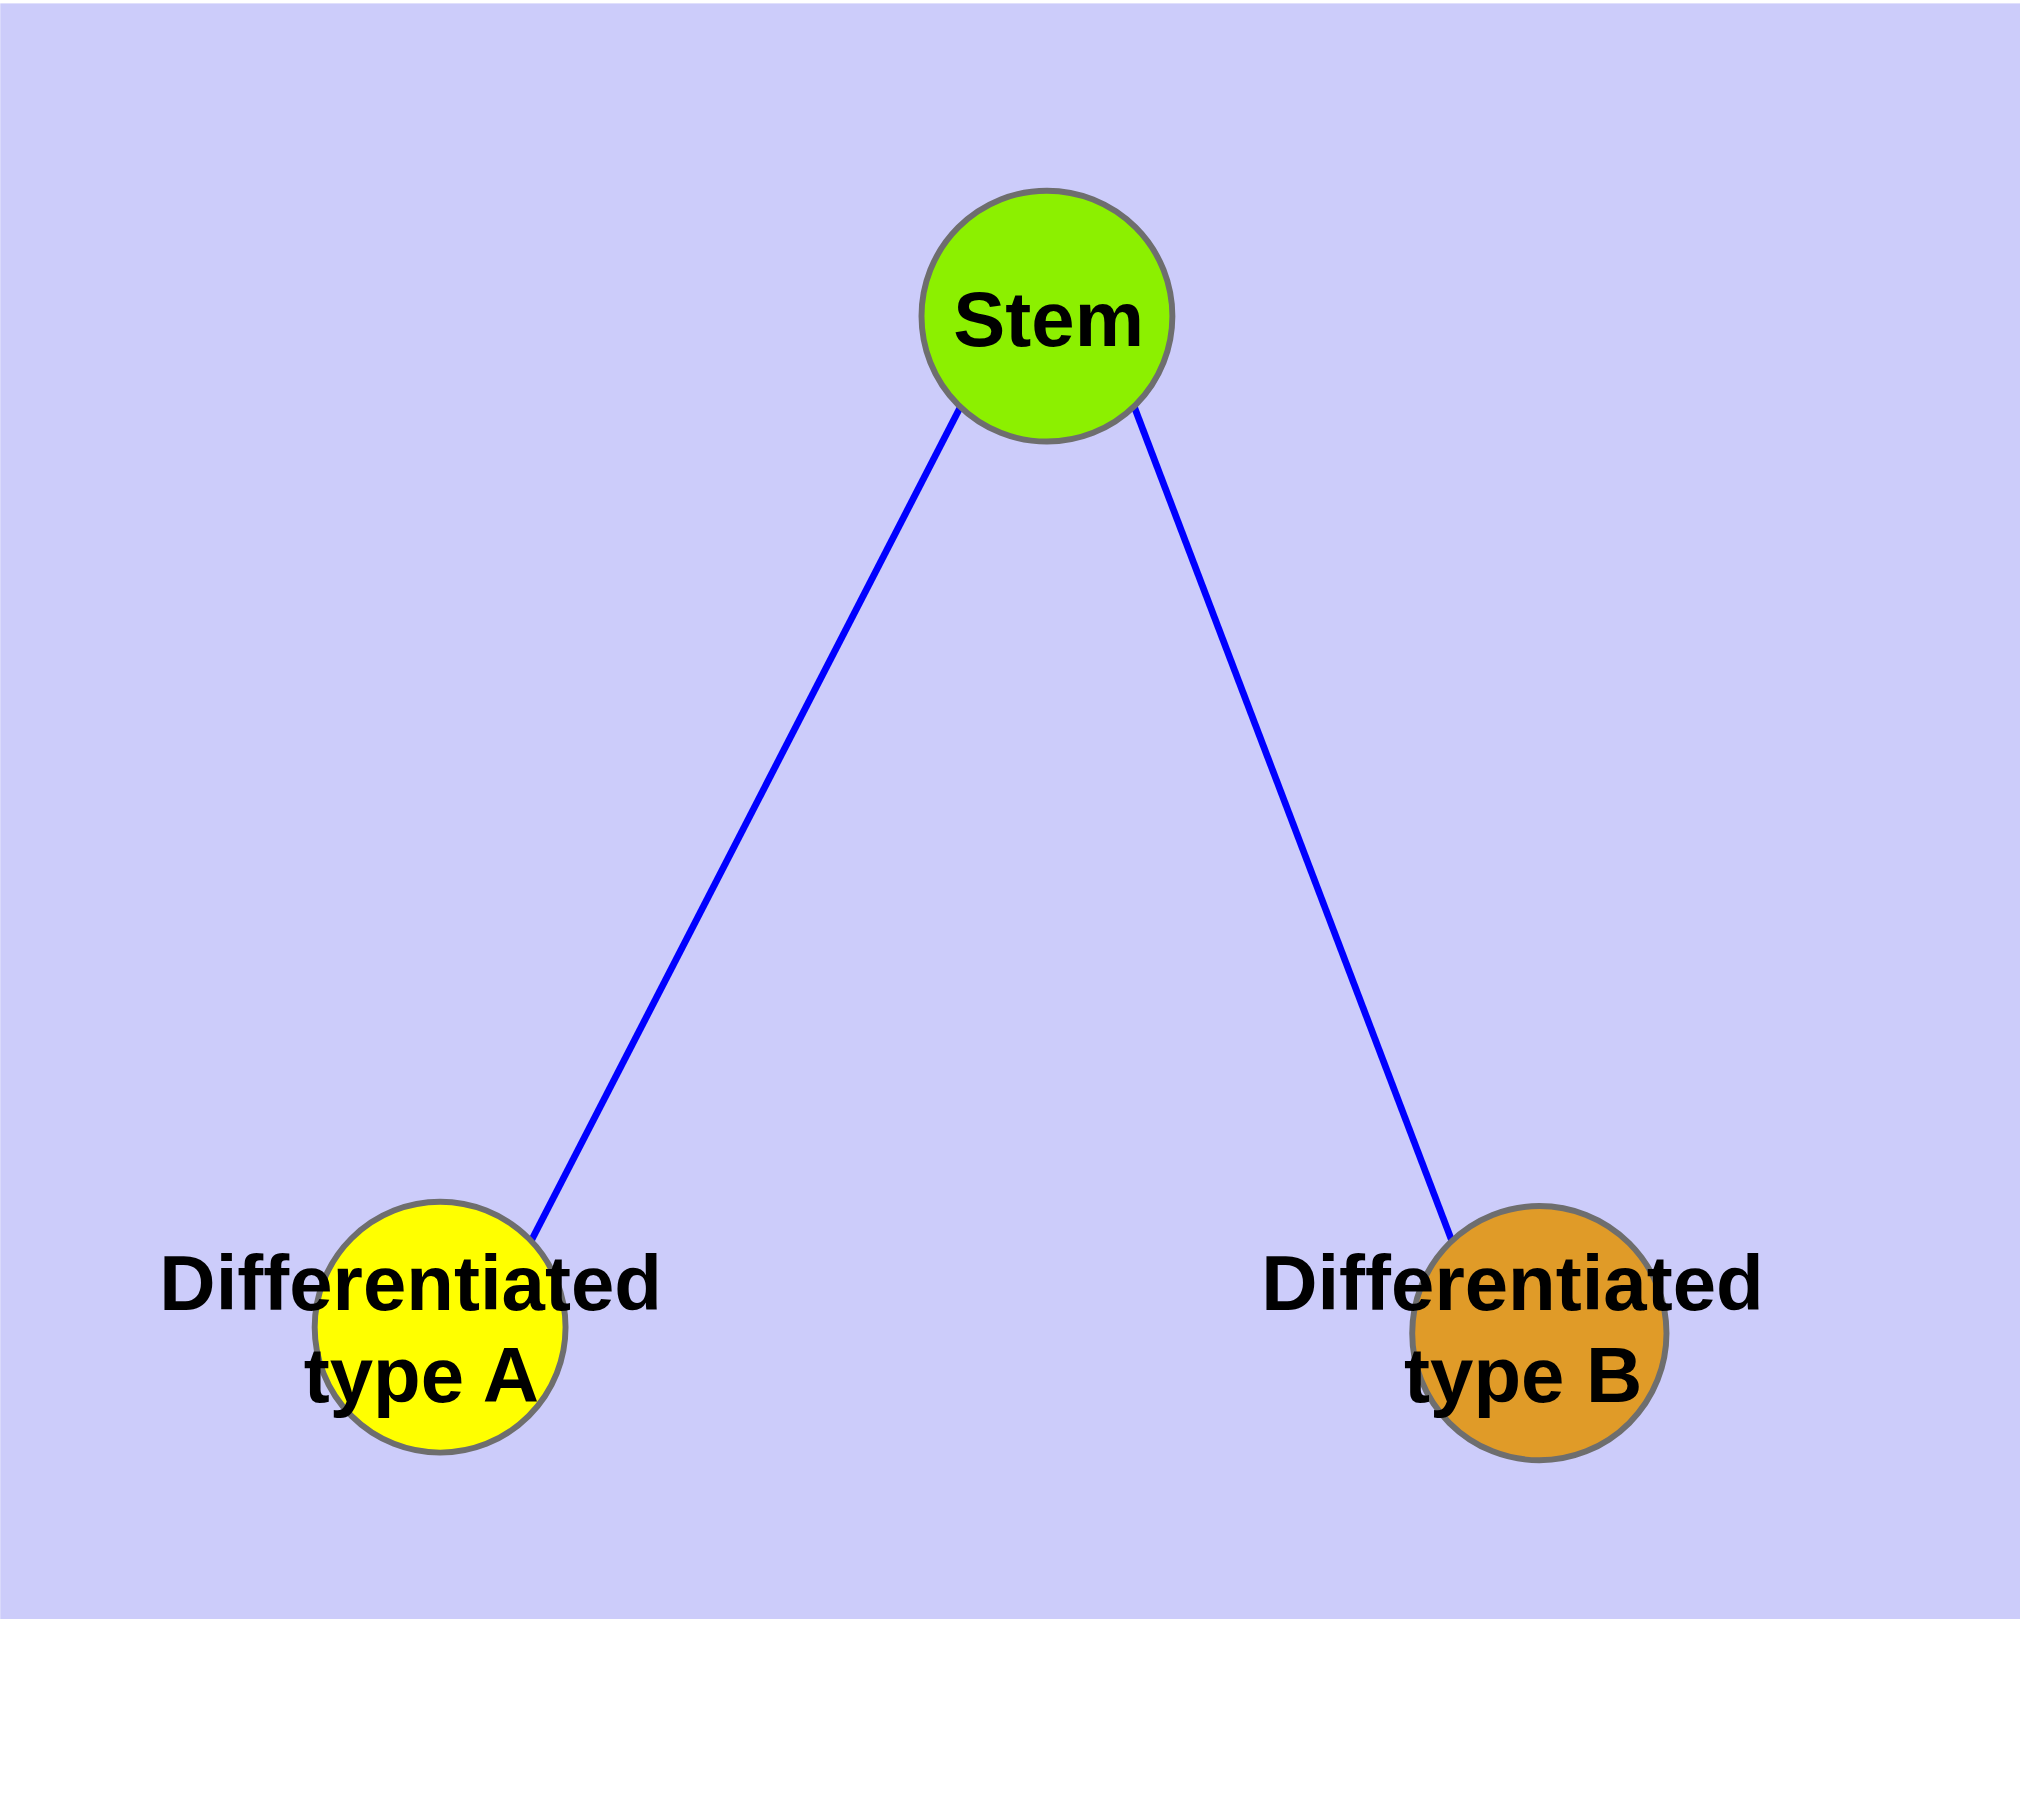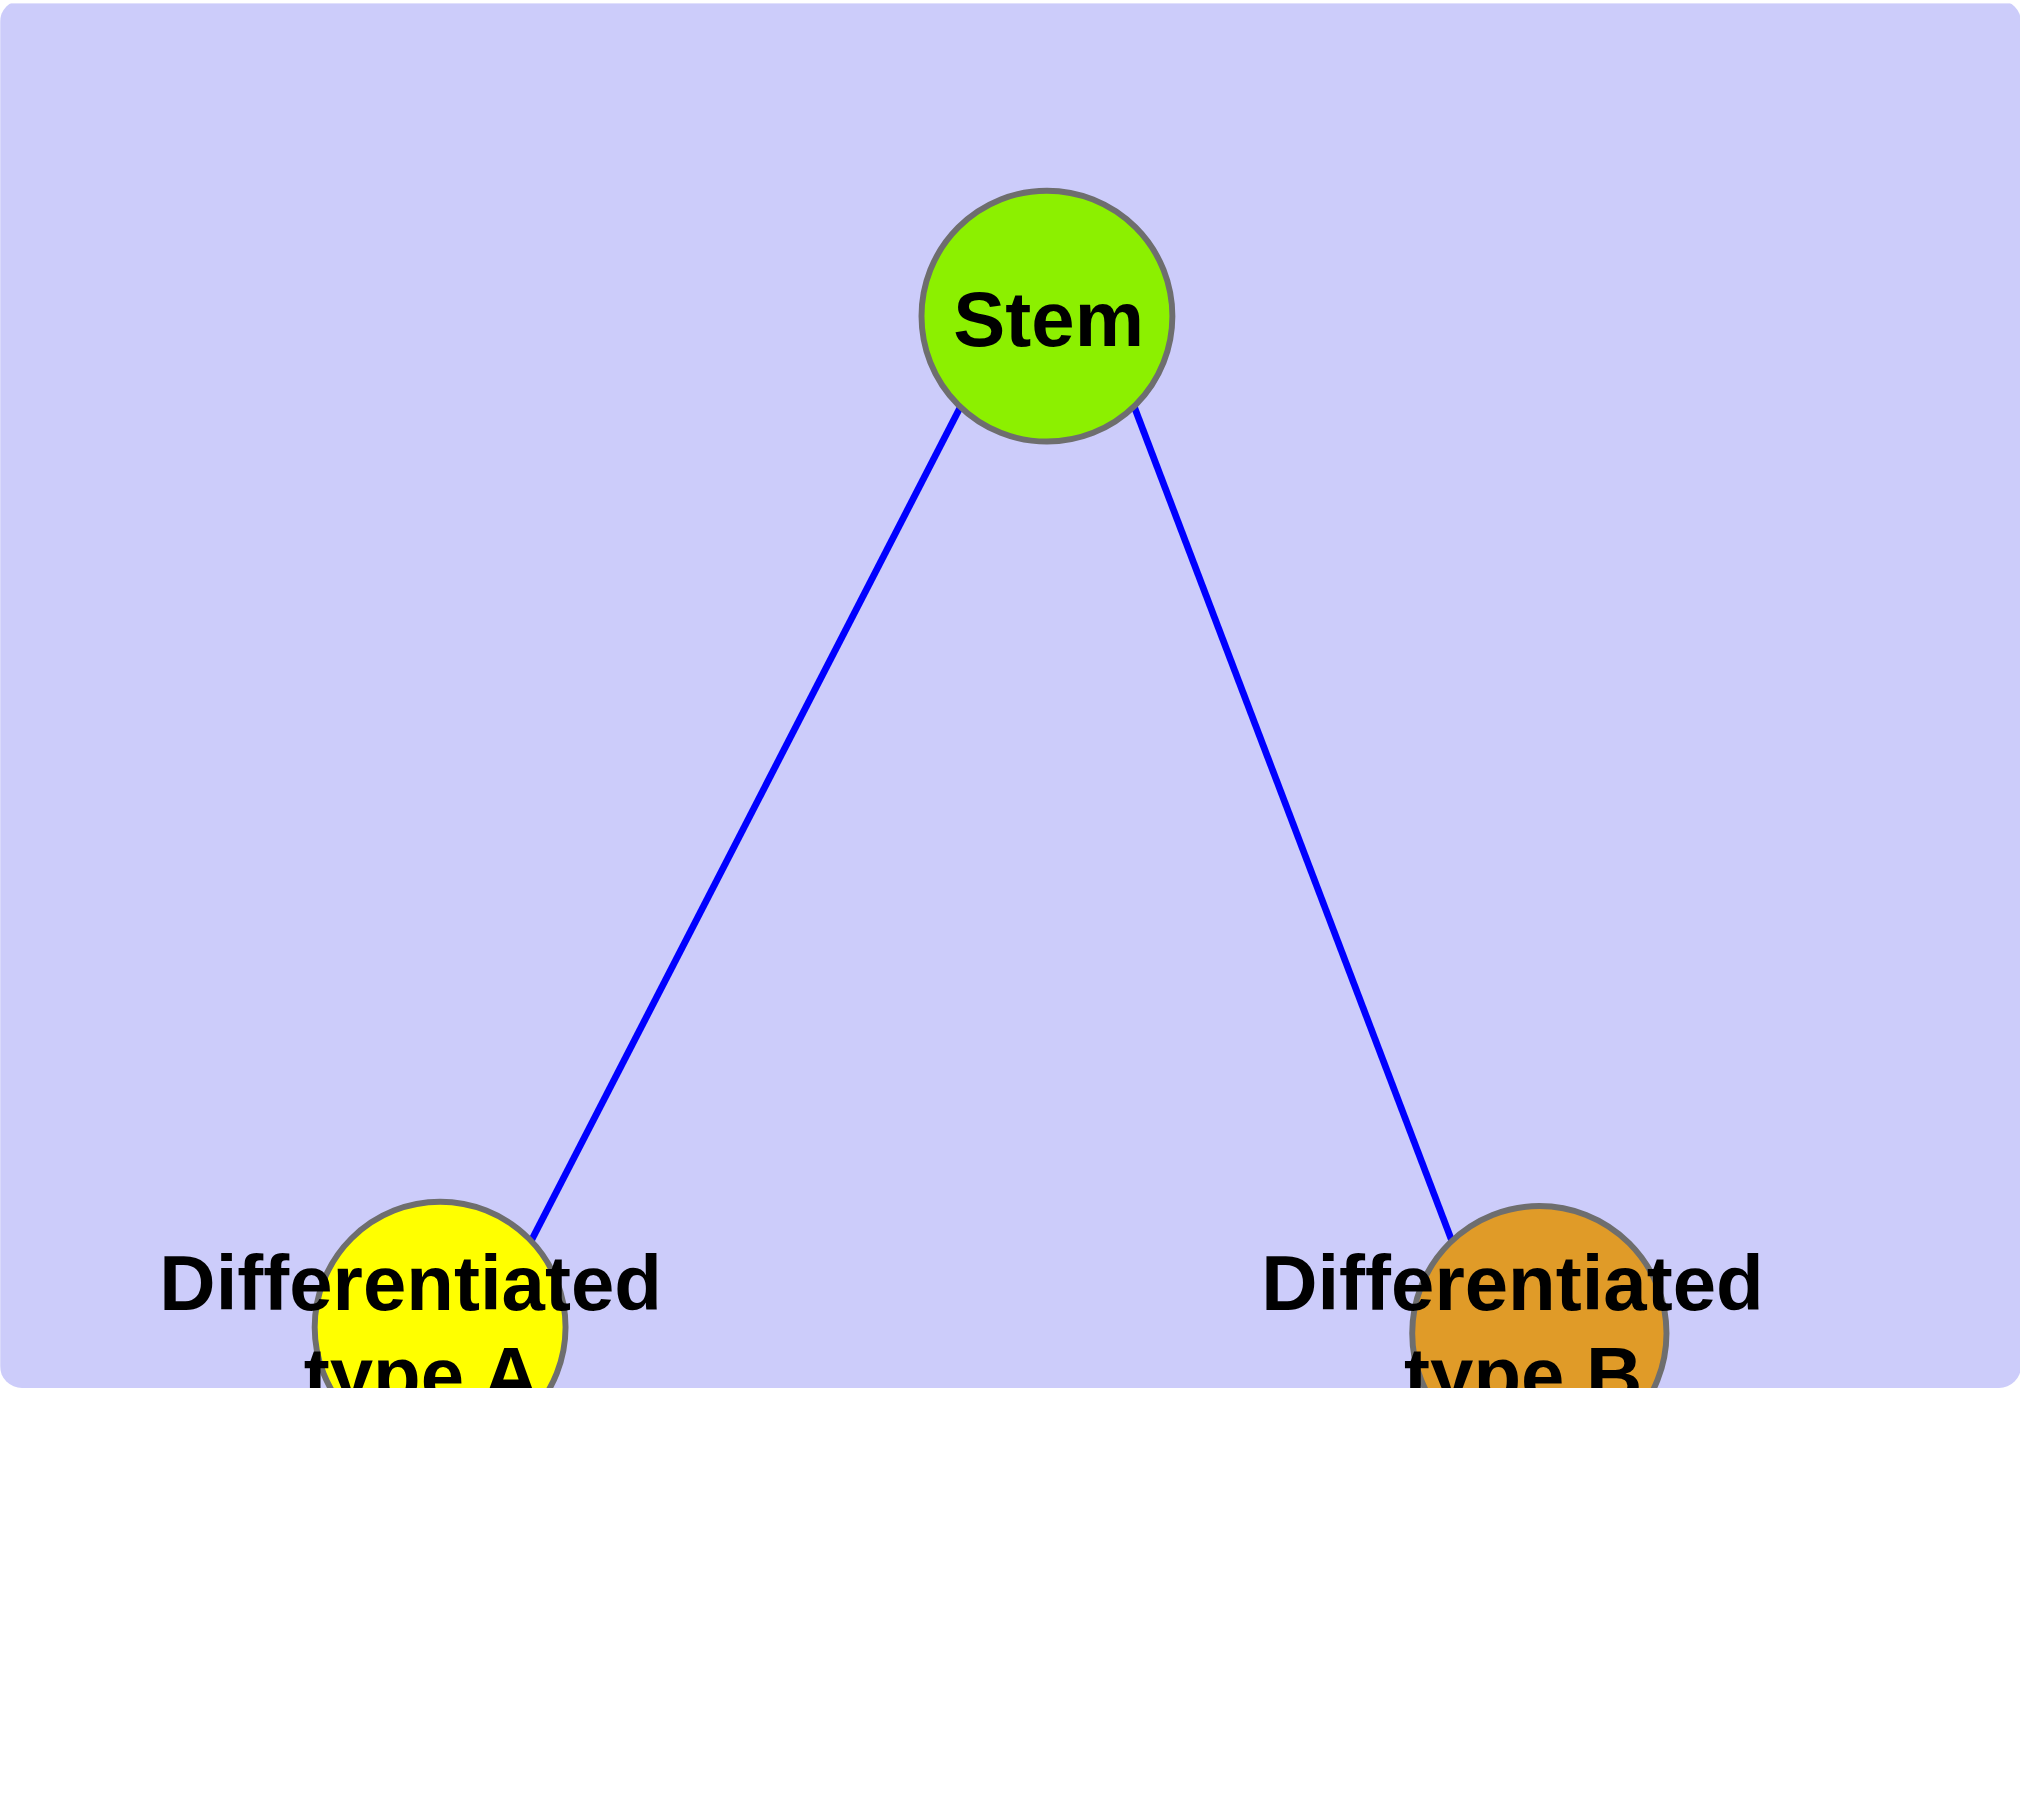--- a/index.html
+++ b/index.html
@@ -28,21 +28,21 @@
     font-family: "Liberation Sans", sans-serif;
     font-weight: bold;
     fill: #000000;
     text-anchor: middle;
     paint-order: normal;
   }
 </style>
 </head>
 <body>
 
-<div id="canvas" style="width: 2021px; height: 1388px; border-radius: 22px;">
+<div id="canvas" style="width: 2021px; height: 1619px;">
   <svg id="graph-svg" viewBox="0 0 2384 2138" xmlns="http://www.w3.org/2000/svg">
 
     <rect id="bg-rect" x="0" y="4" width="2384" height="2134" fill="#ccccfa"></rect>
 
     <g>
       <line class="edge" id="edge-0" x1="1133" y1="480" x2="625" y2="1467" stroke="#0000ff" stroke-width="8" stroke-linecap="butt"></line>
       <line class="edge" id="edge-1" x1="1338" y1="480" x2="1715" y2="1470" stroke="#0000ff" stroke-width="8" stroke-linecap="butt"></line>
     </g>
 
     <g>

